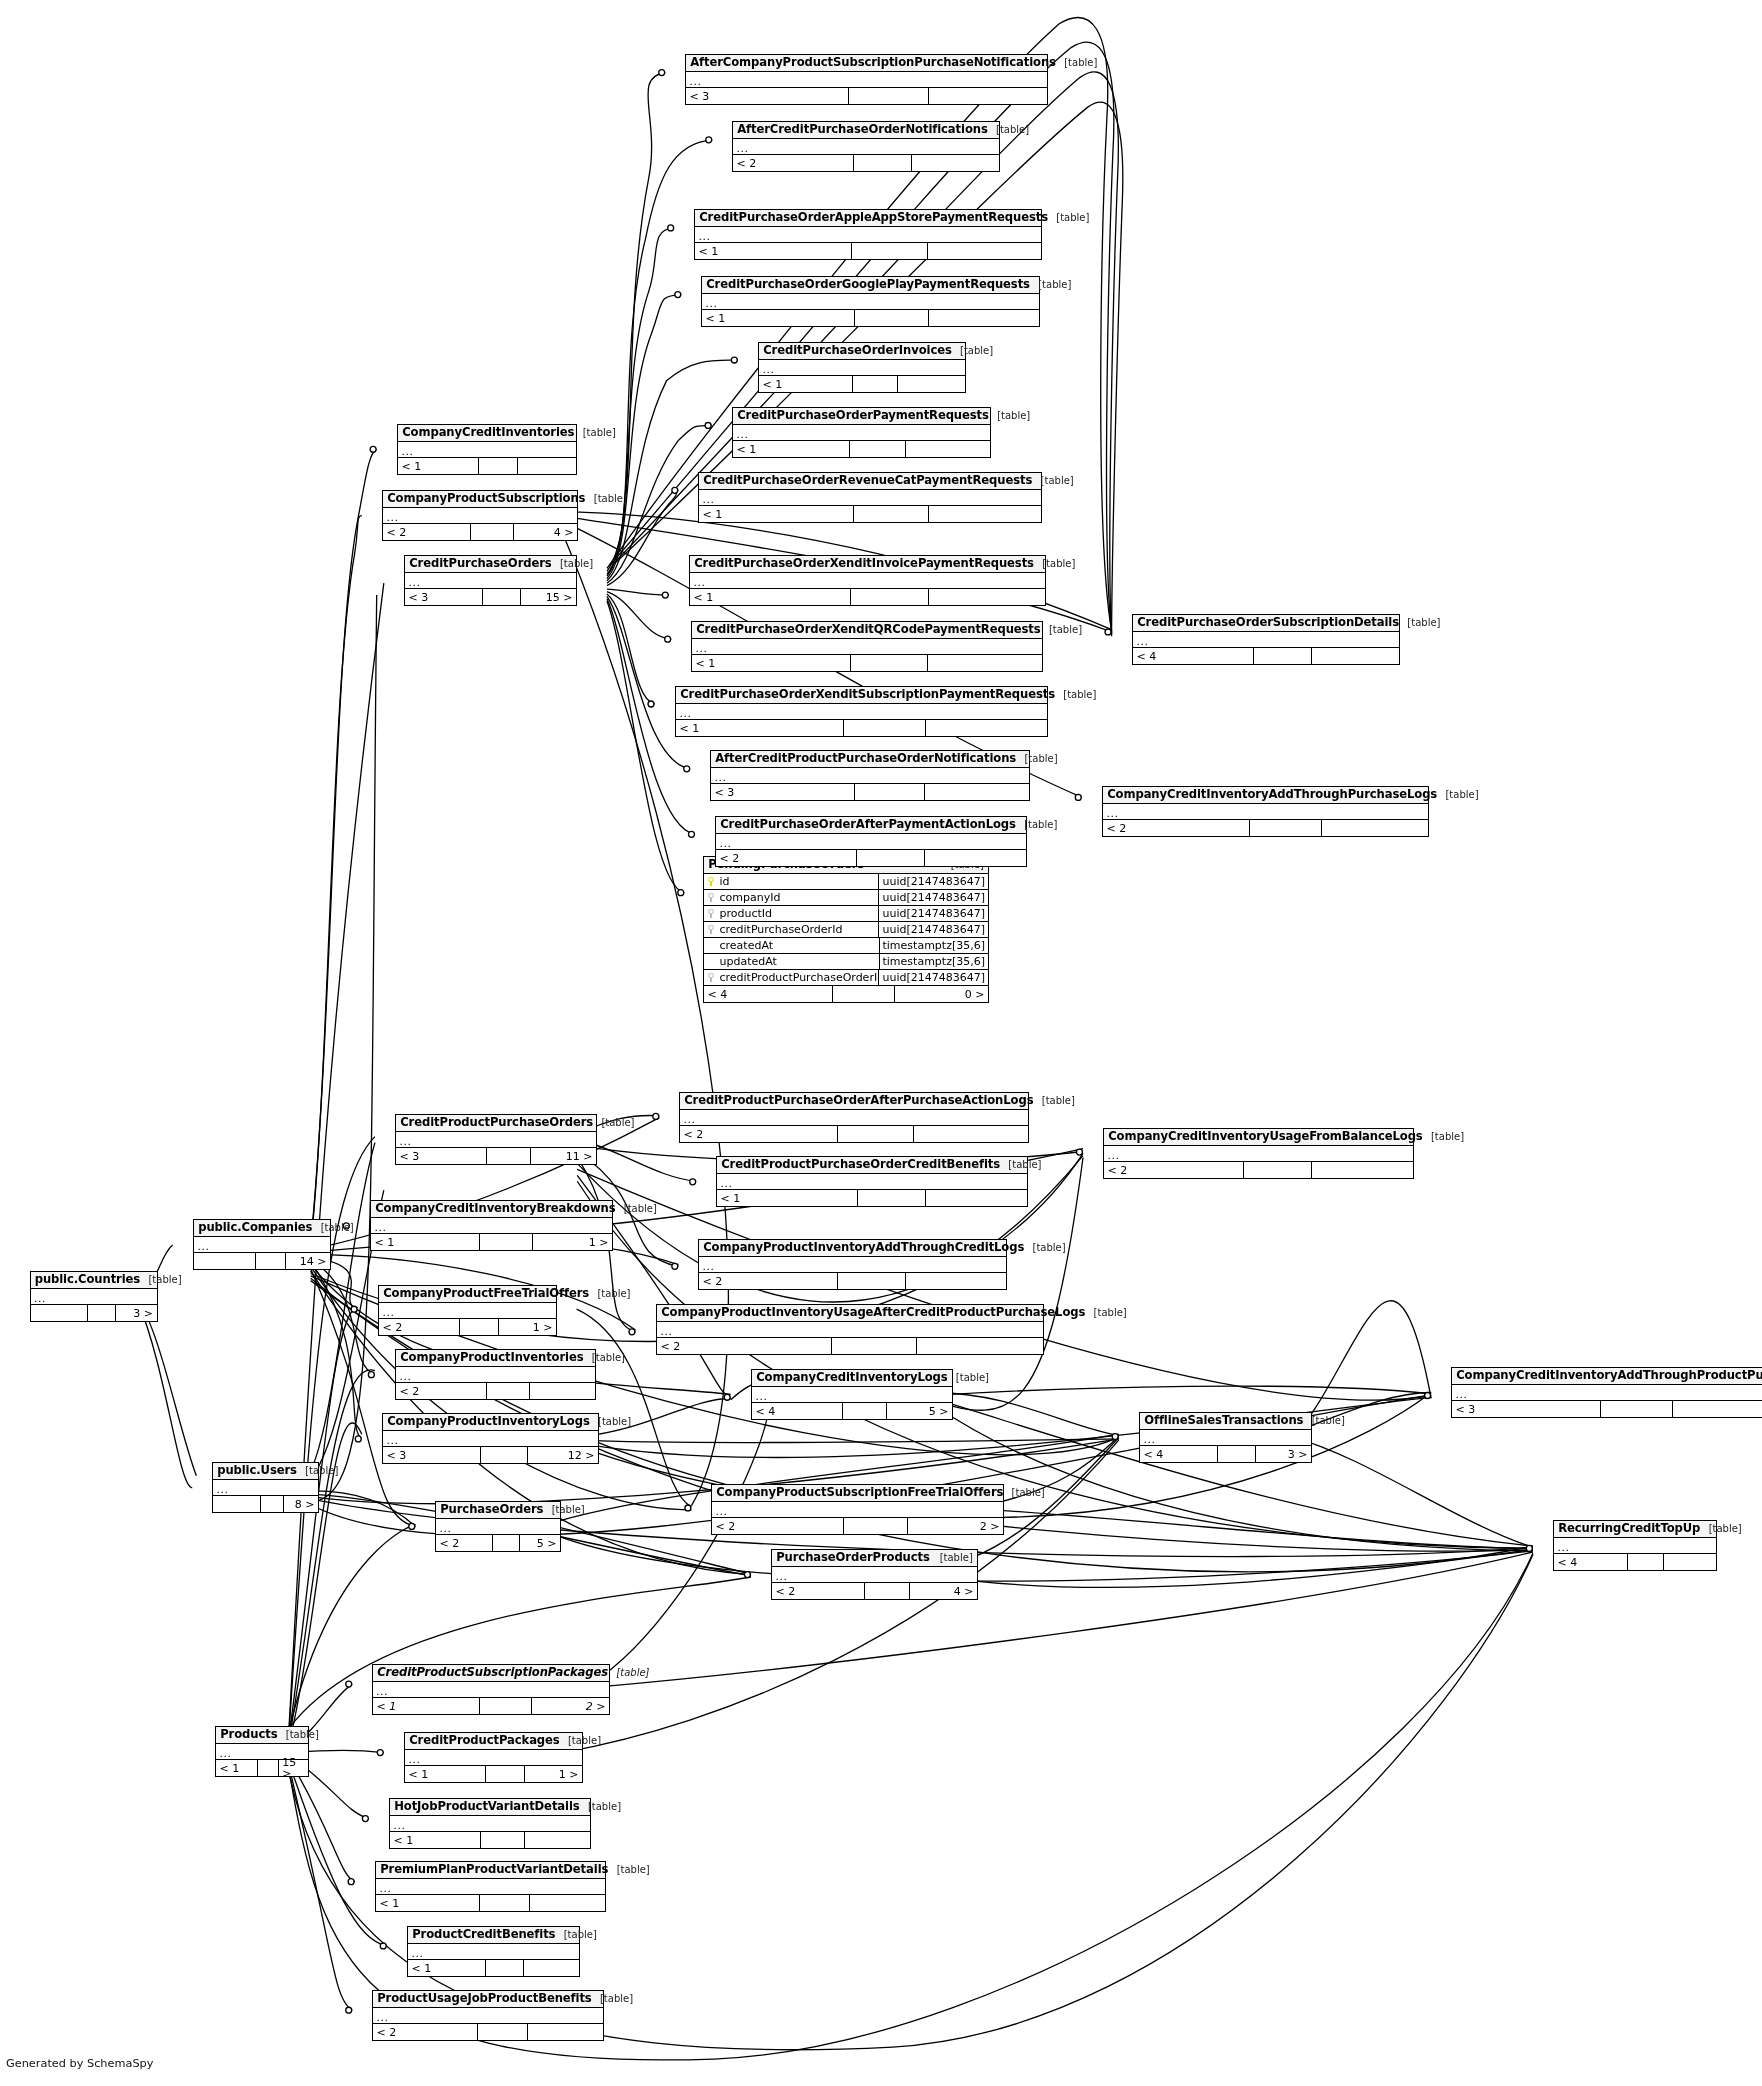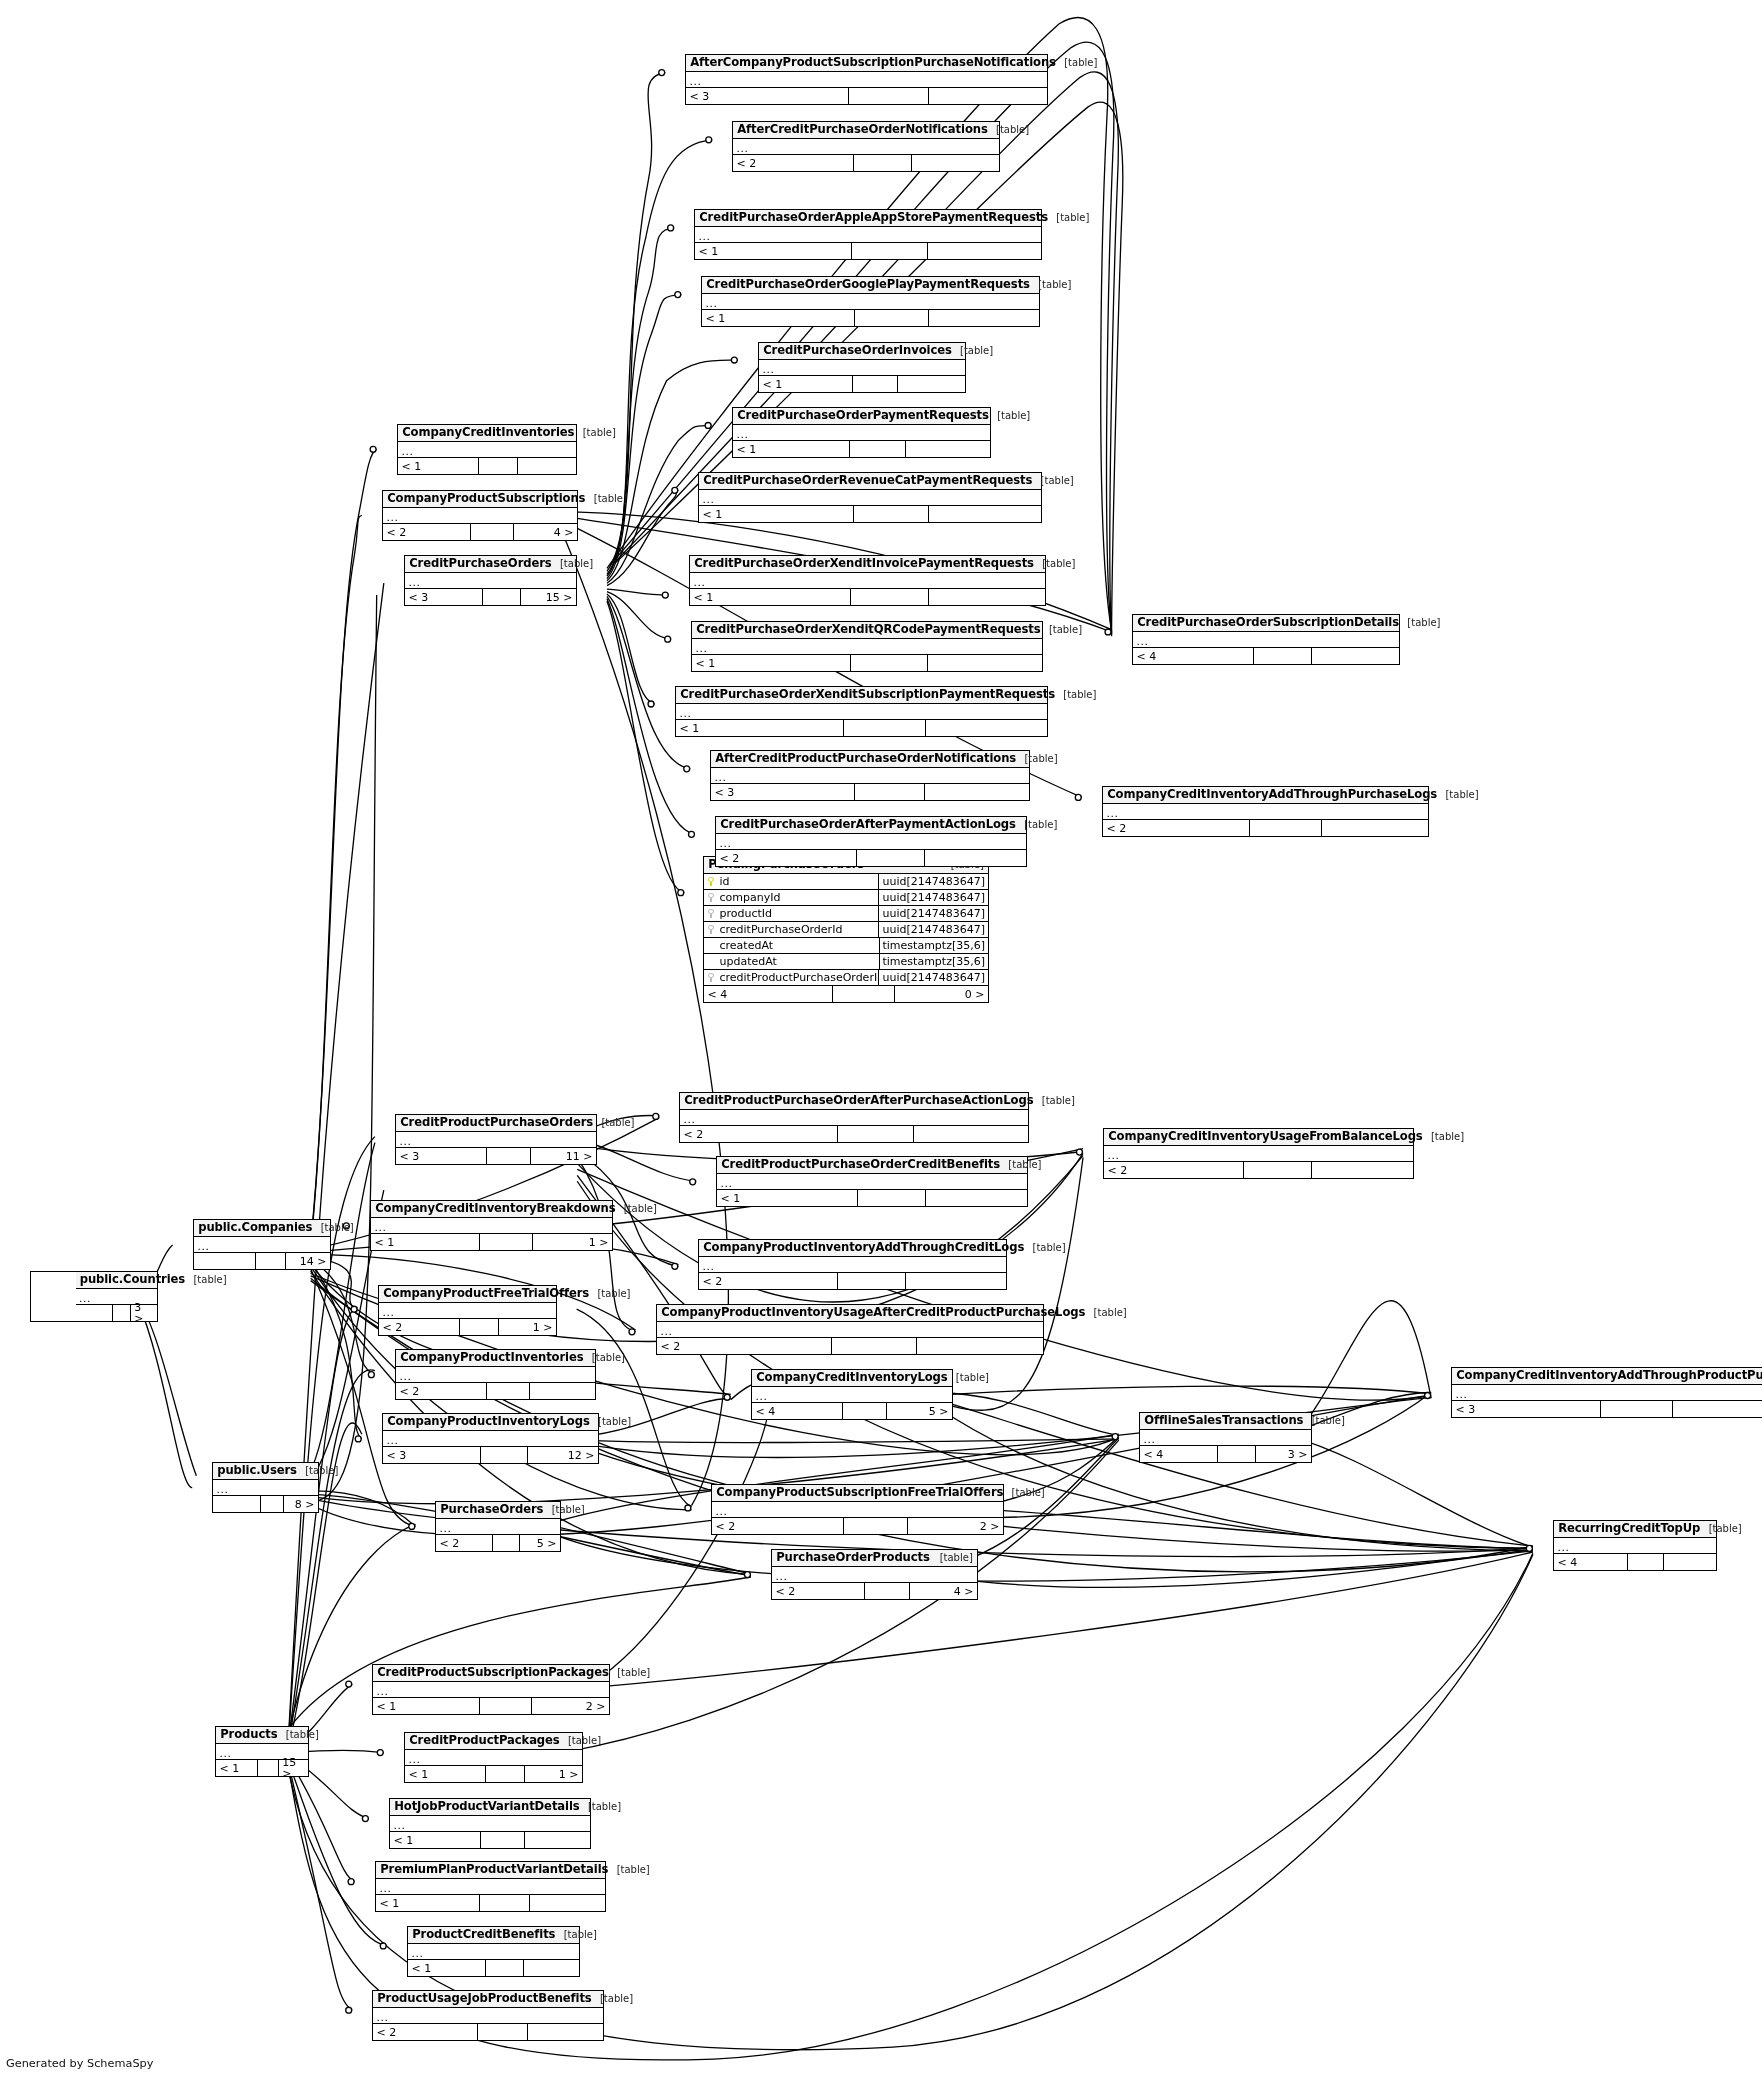--- a/index.html
+++ b/index.html
@@ -720,21 +720,21 @@
         </div>
         <div class="tbl-body-collapsed">
           <span class="ellip">...</span>
         </div>
         <div class="tbl-foot">
           <div class="foot-l"></div>
           <div class="foot-m"></div>
           <div class="foot-r">14 &gt;</div>
         </div>
       </div>
-      <div class="tbl" style="left: 9.5px; top: 1271px; width: 128px; padding-left: 45px;">
+      <div class="tbl" style="left: 9.5px; top: 1271px; width: 128px;">
         <div class="tbl-hdr">
           <span class="tbl-name">public.Countries</span>
           <span class="tbl-kind">[table]</span>
         </div>
         <div class="tbl-body-collapsed">
           <span class="ellip">...</span>
         </div>
         <div class="tbl-foot">
           <div class="foot-l"></div>
           <div class="foot-m"></div>
@@ -915,21 +915,21 @@
         </div>
         <div class="tbl-body-collapsed">
           <span class="ellip">...</span>
         </div>
         <div class="tbl-foot">
           <div class="foot-l">&lt; 4</div>
           <div class="foot-m"></div>
           <div class="foot-r"></div>
         </div>
       </div>
-      <div class="tbl" style="left: 352px; top: 1664px; width: 238px;">
+      <div class="tbl" style="left: 352px; top: 1664px; width: 238px; font-style: italic;">
         <div class="tbl-hdr">
           <span class="tbl-name">CreditProductSubscriptionPackages</span>
           <span class="tbl-kind">[table]</span>
         </div>
         <div class="tbl-body-collapsed">
           <span class="ellip">...</span>
         </div>
         <div class="tbl-foot">
           <div class="foot-l">&lt; 1</div>
           <div class="foot-m"></div>

